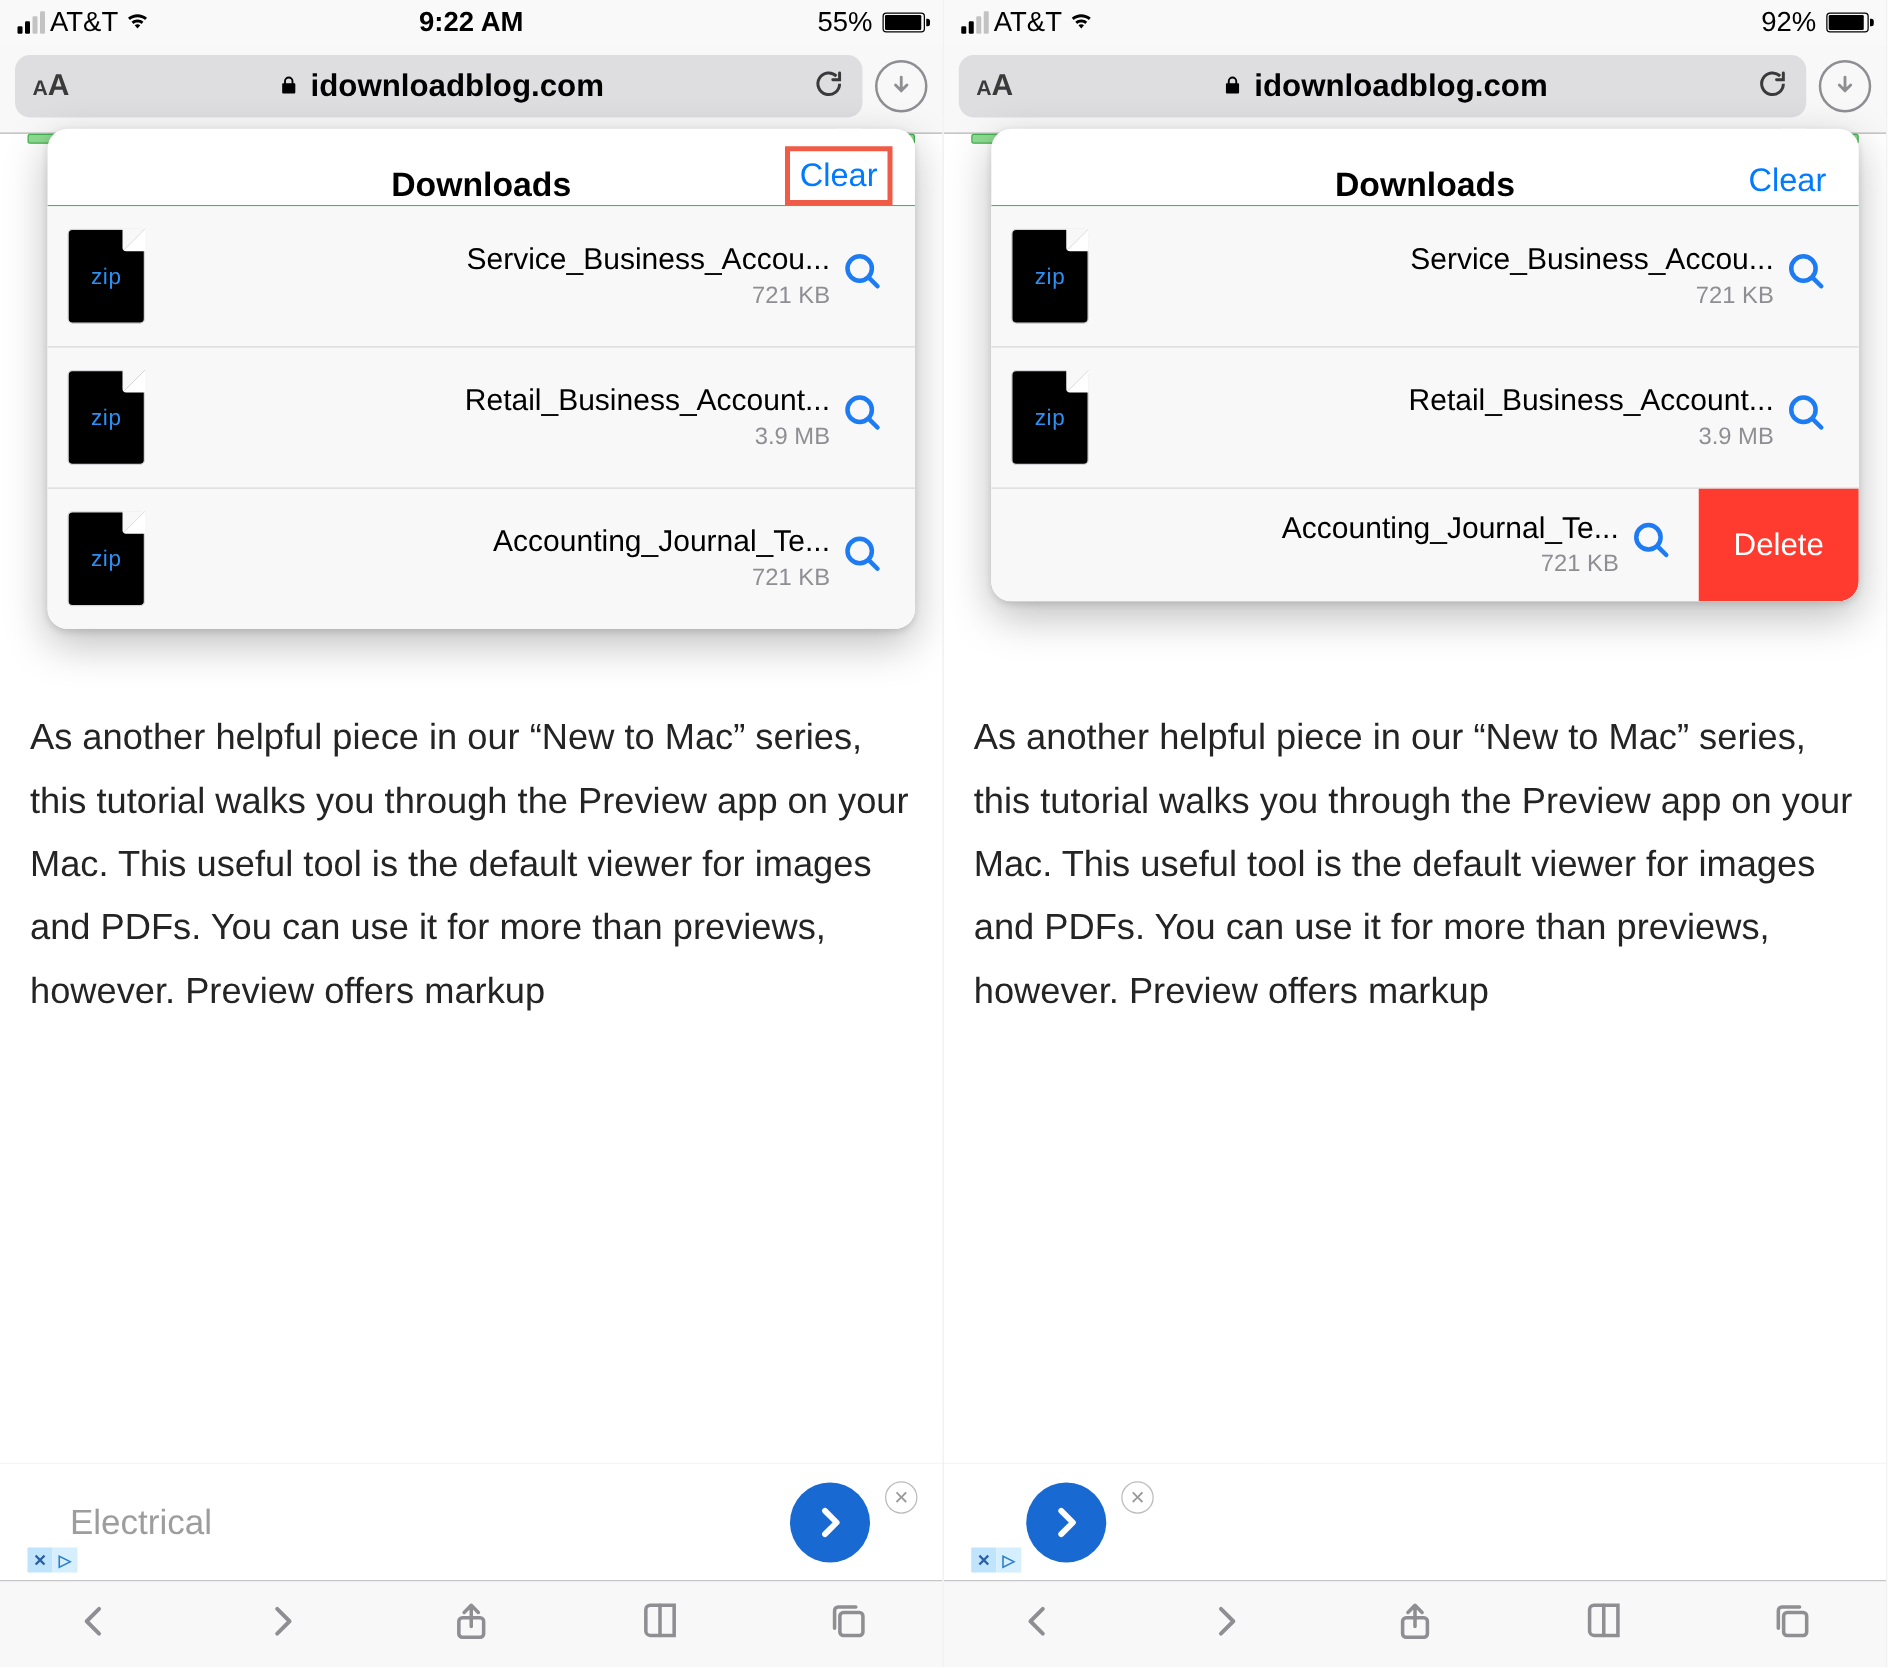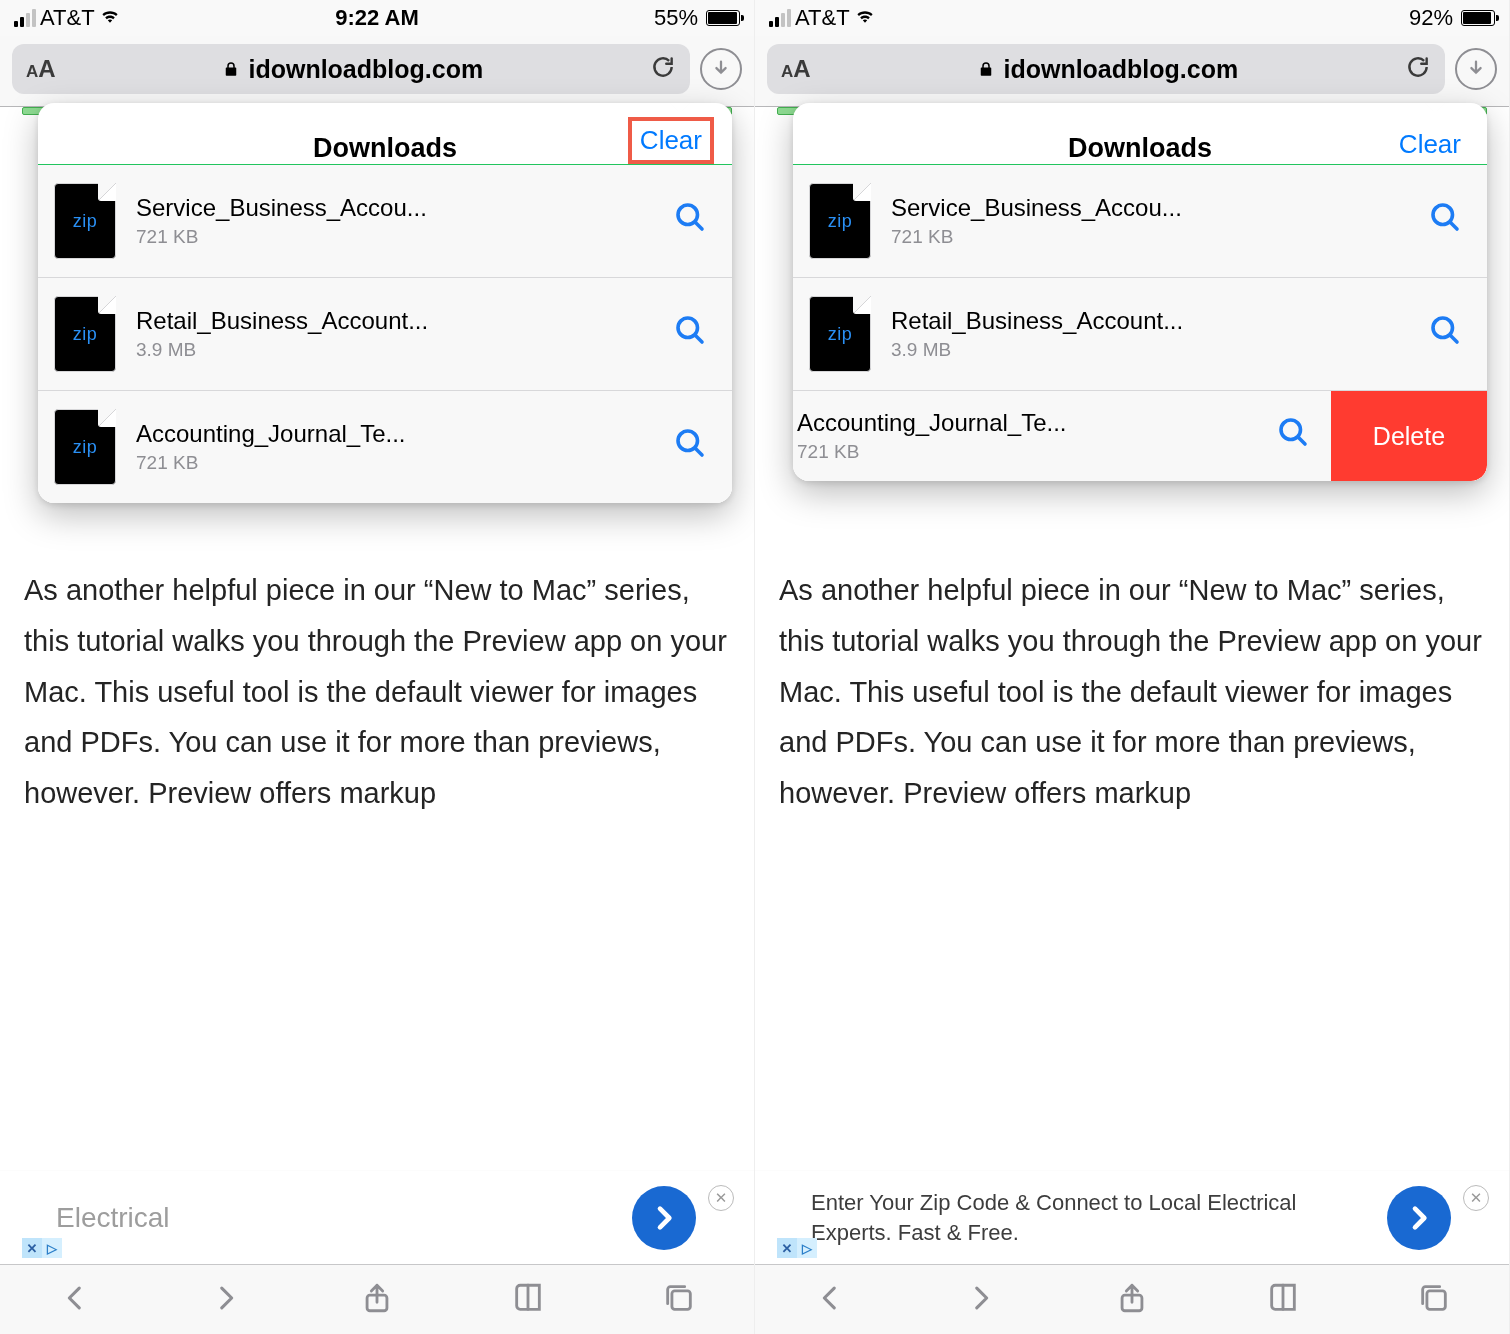--- a/index.html
+++ b/index.html
@@ -119,29 +119,29 @@
     width:62px;height:76px;background:#000000;border:1px solid #d6d6d8;
     border-radius:4px;position:relative;margin-right:20px;flex-shrink:0;
     display:flex;align-items:center;justify-content:center;
   }
   .file-ico::before{
     content:"";position:absolute;top:-1px;right:-1px;width:18px;height:18px;
     background:linear-gradient(315deg,#fff 48%,#d6d6d8 50%,#f8f8f8 52%);
     border-bottom-left-radius:3px;
   }
   .file-ext{font-size:18px;color:#2a90f5;font-weight:400;letter-spacing:.5px;}
-  .file-text{flex:1;min-width:0;}
+  .file-text{flex:1;min-width:0;text-align:right;}
   .file-name{font-size:24px;color:#000;white-space:nowrap;overflow:hidden;text-overflow:ellipsis;}
   .file-size{font-size:19px;color:#8e8e93;margin-top:4px;}
   .mag-btn{width:44px;height:44px;margin-left:8px;flex-shrink:0;}
   .mag-btn svg{width:36px;height:36px;color:#1d7cf4;}
   .dl-item.swiped{padding-left:0;}
   .dl-item.swiped .file-text{padding-left:4px;}
   .delete-btn{
-    width:156px;align-self:stretch;background:#ff3b30;color:#fff;
+    width:128px;align-self:stretch;background:#ff3b30;color:#fff;
     display:flex;align-items:center;justify-content:center;
     font-size:25px;font-weight:400;margin:-18px -16px -18px 12px;
     border-bottom-right-radius:16px;
   }
   
   .article{
     position:absolute;left:0;right:0;top:436px;padding:14px 24px 0 24px;
     font-size:29px;line-height:1.75;color:#242424;z-index:-1;
   }
   
@@ -435,21 +435,20 @@
         </div>
       </div>
     </div>
   </div>
 
   <div class="ad-bar">
     <div class="adchoices">
         <span class="adc x">✕</span>
         <span class="adc p">▷</span>
       </div>
-    <div class="ad-text">Enter Your Zip Code &amp; Connect to Local Electrical Experts. Fast &amp; Free.</div>
     <div class="ad-go">
       <svg viewBox="0 0 24 24" fill="none" stroke="currentColor" stroke-width="3.5" stroke-linecap="round" stroke-linejoin="round">
           <path d="m9 5 7 7-7 7"></path>
         </svg>
     </div>
     <div class="ad-x">✕</div>
   </div>
 
   <div class="toolbar">
     <span class="tb-btn"><svg viewBox="0 0 24 24" fill="none" stroke="currentColor" stroke-width="2.2" stroke-linecap="round" stroke-linejoin="round">

